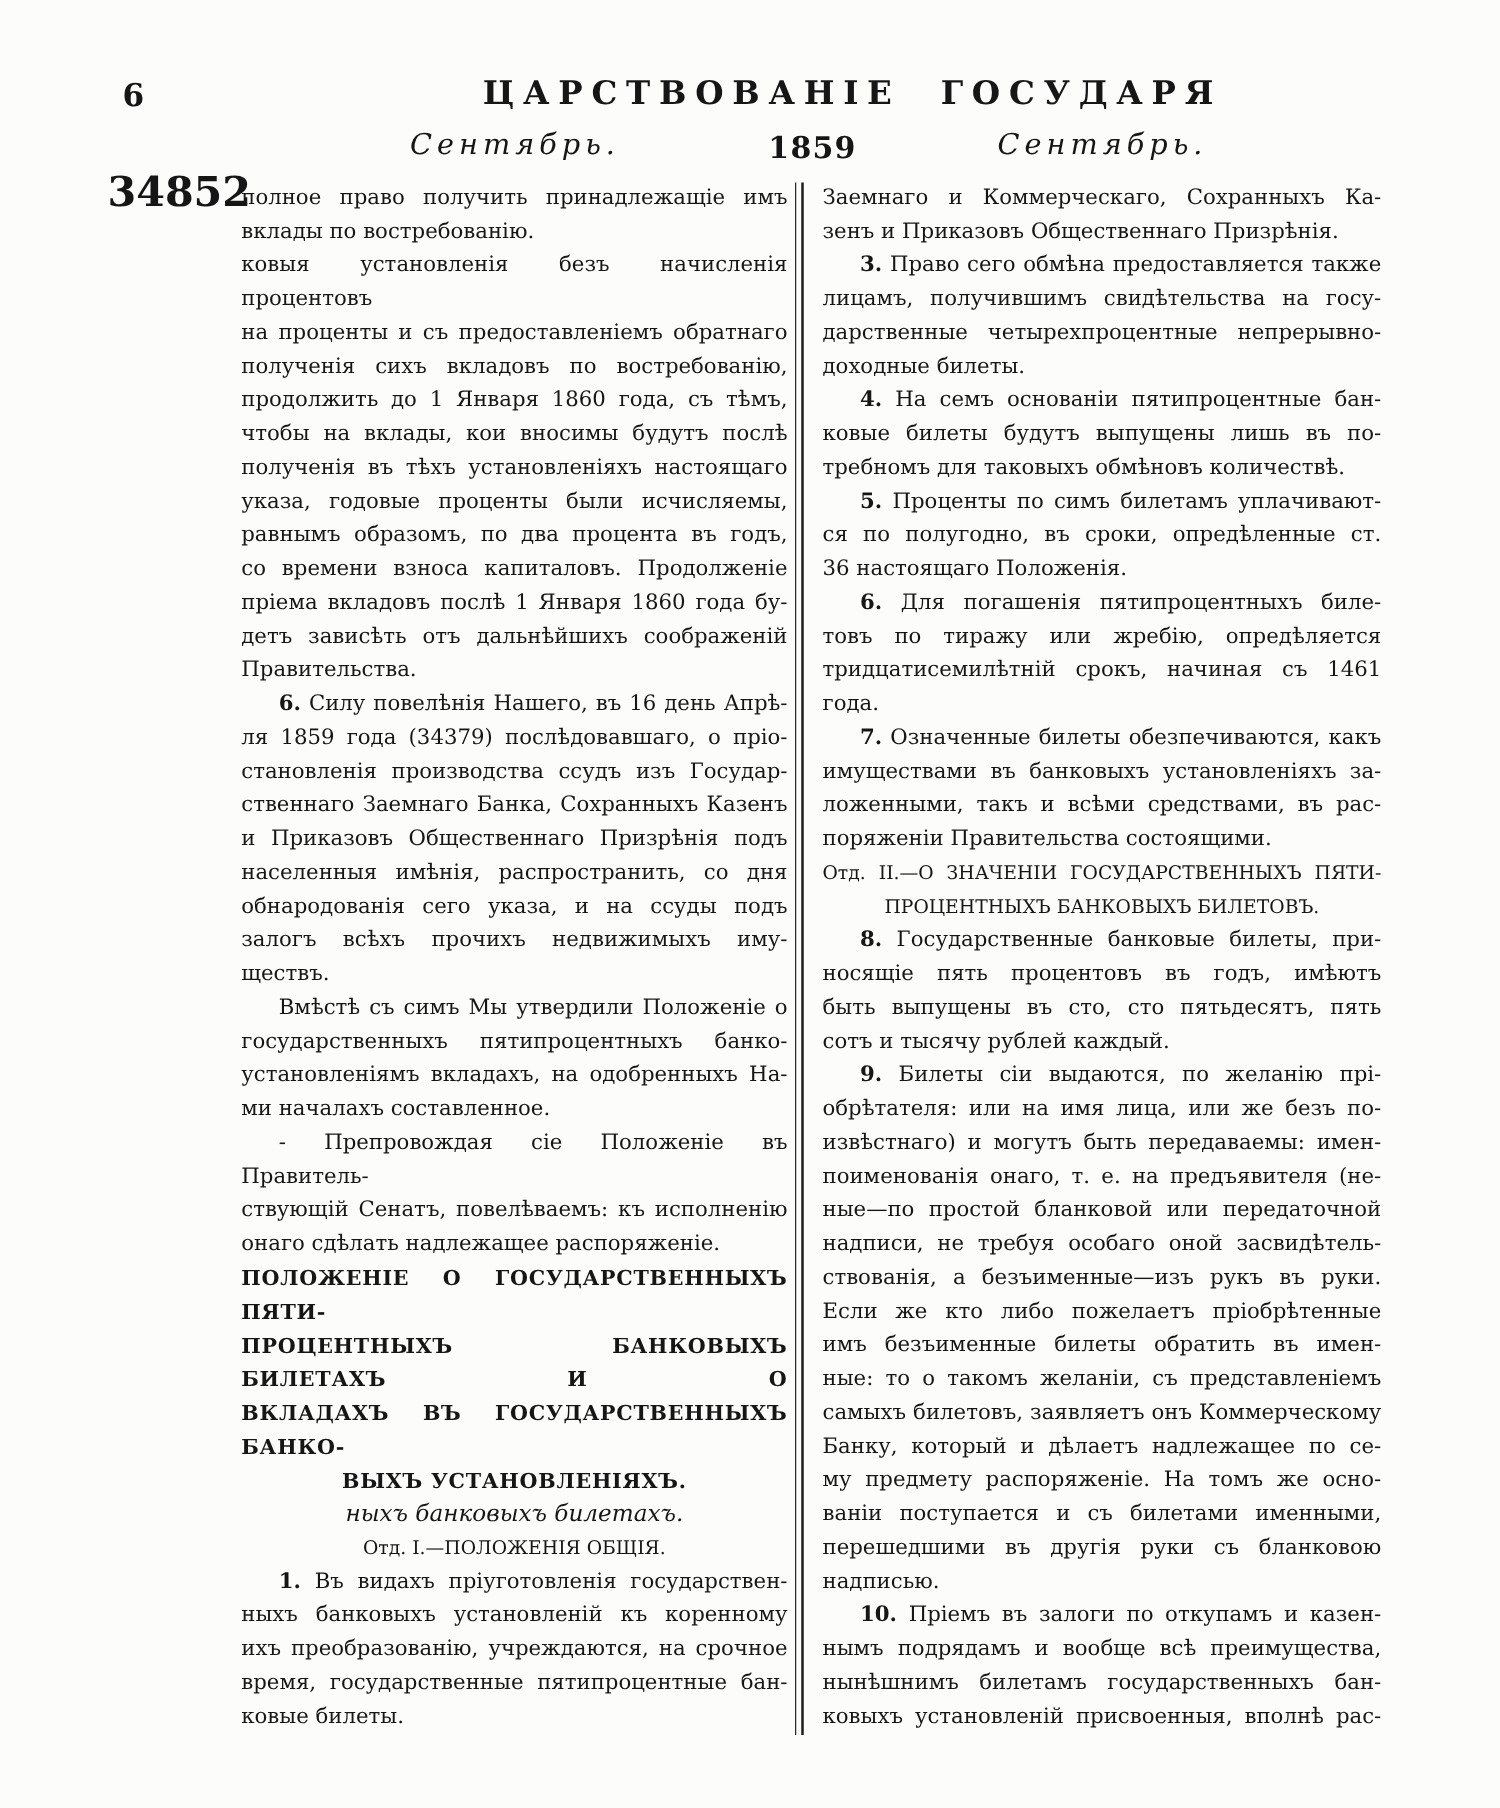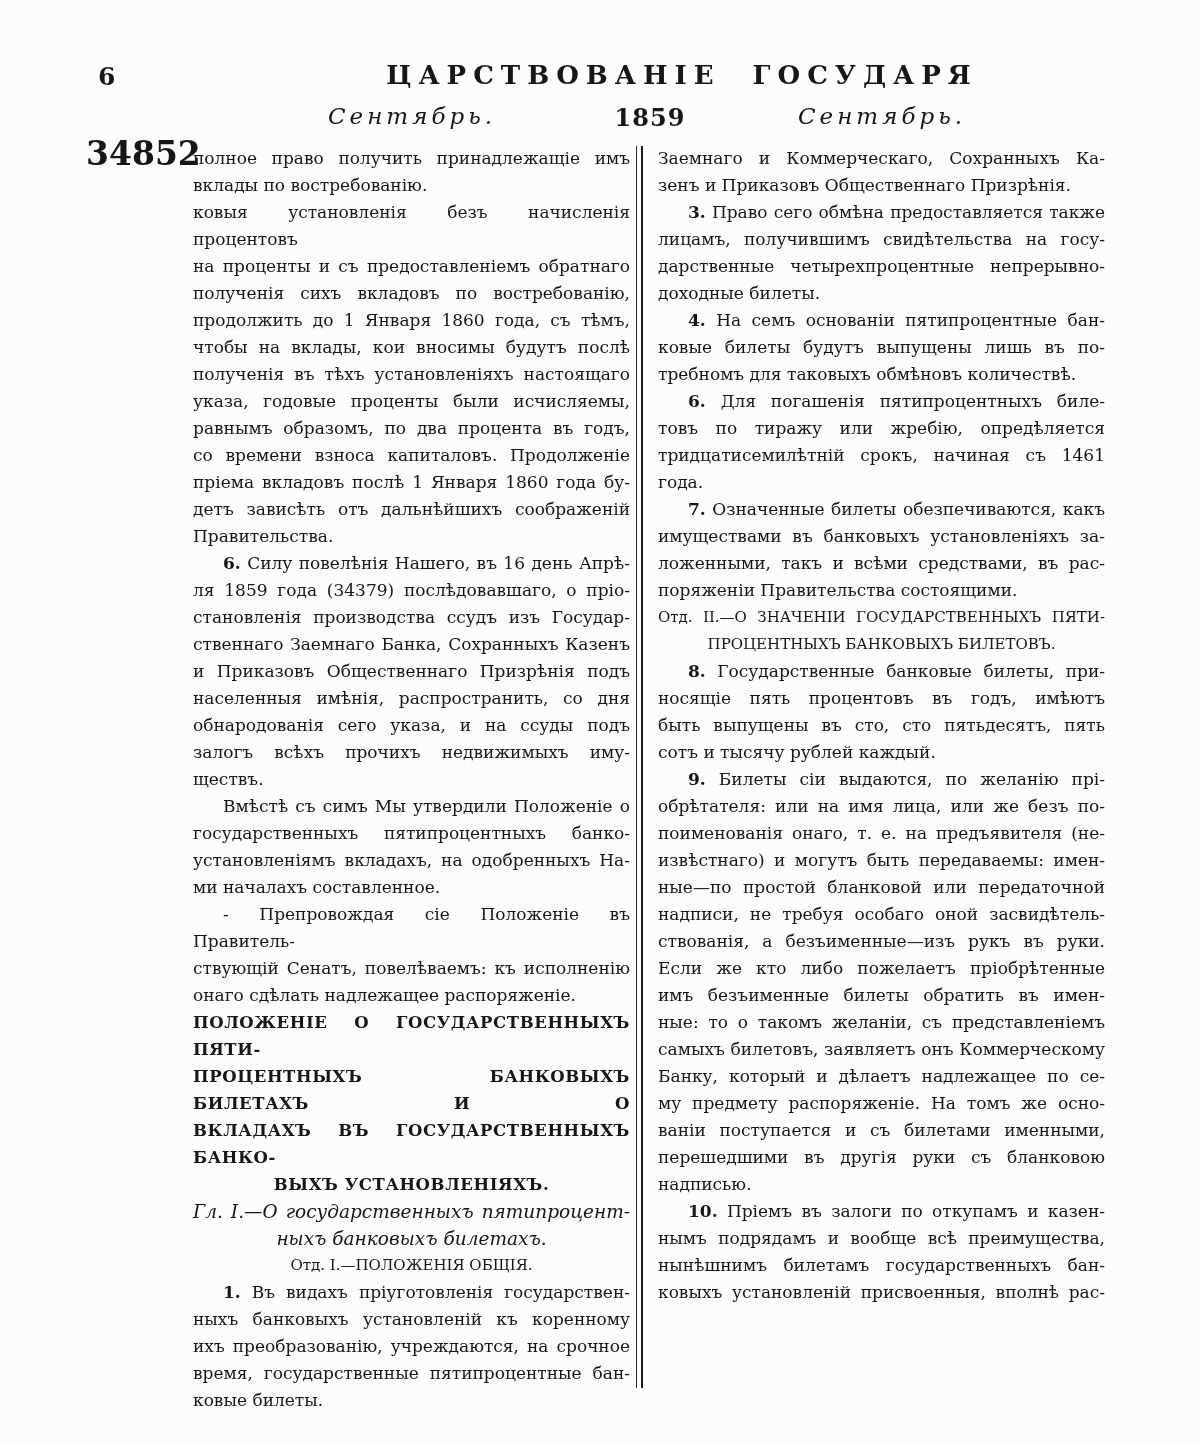--- a/index.html
+++ b/index.html
@@ -122,21 +122,20 @@
         <div class="line">ствующій Сенатъ, повелѣваемъ: къ исполненію</div>
         <div class="line last">онаго сдѣлать надлежащее распоряженіе.</div>
       </div>
       <div class="block caps">
         <div class="line">ПОЛОЖЕНІЕ О ГОСУДАРСТВЕННЫХЪ ПЯТИ-</div>
         <div class="line">ПРОЦЕНТНЫХЪ БАНКОВЫХЪ БИЛЕТАХЪ И О</div>
         <div class="line">ВКЛАДАХЪ ВЪ ГОСУДАРСТВЕННЫХЪ БАНКО-</div>
         <div class="line last">ВЫХЪ УСТАНОВЛЕНІЯХЪ.</div>
       </div>
       <div class="block italic">
-        <div class="line">Гл. I.—О государственныхъ пятипроцент-</div>
         <div class="line last">ныхъ банковыхъ билетахъ.</div>
       </div>
       <div class="block smallcaps">
         <div class="line last">Отд. I.—ПОЛОЖЕНІЯ ОБЩІЯ.</div>
       </div>
       <div class="block body">
         <div class="line first"><span class="num">1.</span> Въ видахъ пріуготовленія государствен-</div>
         <div class="line">ныхъ банковыхъ установленій къ коренному</div>
         <div class="line">ихъ преобразованію, учреждаются, на срочное</div>
         <div class="line">время, государственные пятипроцентные бан-</div>
@@ -154,20 +153,25 @@
         <div class="line">лицамъ, получившимъ свидѣтельства на госу-</div>
         <div class="line">дарственные четырехпроцентные непрерывно-</div>
         <div class="line last">доходные билеты.</div>
       </div>
       <div class="block body">
         <div class="line first"><span class="num">4.</span> На семъ основаніи пятипроцентные бан-</div>
         <div class="line">ковые билеты будутъ выпущены лишь въ по-</div>
         <div class="line last">требномъ для таковыхъ обмѣновъ количествѣ.</div>
       </div>
       <div class="block body">
+        <div class="line first"><span class="num">5.</span> Проценты по симъ билетамъ уплачивают-</div>
+        <div class="line">ся по полугодно, въ сроки, опредѣленные ст.</div>
+        <div class="line last">36 настоящаго Положенія.</div>
+      </div>
+      <div class="block body">
         <div class="line first"><span class="num">6.</span> Для погашенія пятипроцентныхъ биле-</div>
         <div class="line">товъ по тиражу или жребію, опредѣляется</div>
         <div class="line">тридцатисемилѣтній срокъ, начиная съ 1461</div>
         <div class="line last">года.</div>
       </div>
       <div class="block body">
         <div class="line first"><span class="num">7.</span> Означенные билеты обезпечиваются, какъ</div>
         <div class="line">имуществами въ банковыхъ установленіяхъ за-</div>
         <div class="line">ложенными, такъ и всѣми средствами, въ рас-</div>
         <div class="line last">поряженіи Правительства состоящими.</div>
@@ -178,22 +182,22 @@
       </div>
       <div class="block body">
         <div class="line first"><span class="num">8.</span> Государственные банковые билеты, при-</div>
         <div class="line">носящіе пять процентовъ въ годъ, имѣютъ</div>
         <div class="line">быть выпущены въ сто, сто пятьдесятъ, пять</div>
         <div class="line last">сотъ и тысячу рублей каждый.</div>
       </div>
       <div class="block body">
         <div class="line first"><span class="num">9.</span> Билеты сіи выдаются, по желанію прі-</div>
         <div class="line">обрѣтателя: или на имя лица, или же безъ по-</div>
+        <div class="line">извѣстнаго) и могутъ быть передаваемы: имен-</div>
         <div class="line">поименованія онаго, т. е. на предъявителя (не-</div>
-        <div class="line">извѣстнаго) и могутъ быть передаваемы: имен-</div>
         <div class="line">ные—по простой бланковой или передаточной</div>
         <div class="line">надписи, не требуя особаго оной засвидѣтель-</div>
         <div class="line">ствованія, а безъименные—изъ рукъ въ руки.</div>
         <div class="line">Если же кто либо пожелаетъ пріобрѣтенные</div>
         <div class="line">имъ безъименные билеты обратить въ имен-</div>
         <div class="line">ные: то о такомъ желаніи, съ представленіемъ</div>
         <div class="line">самыхъ билетовъ, заявляетъ онъ Коммерческому</div>
         <div class="line">Банку, который и дѣлаетъ надлежащее по се-</div>
         <div class="line">му предмету распоряженіе. На томъ же осно-</div>
         <div class="line">ваніи поступается и съ билетами именными,</div>

